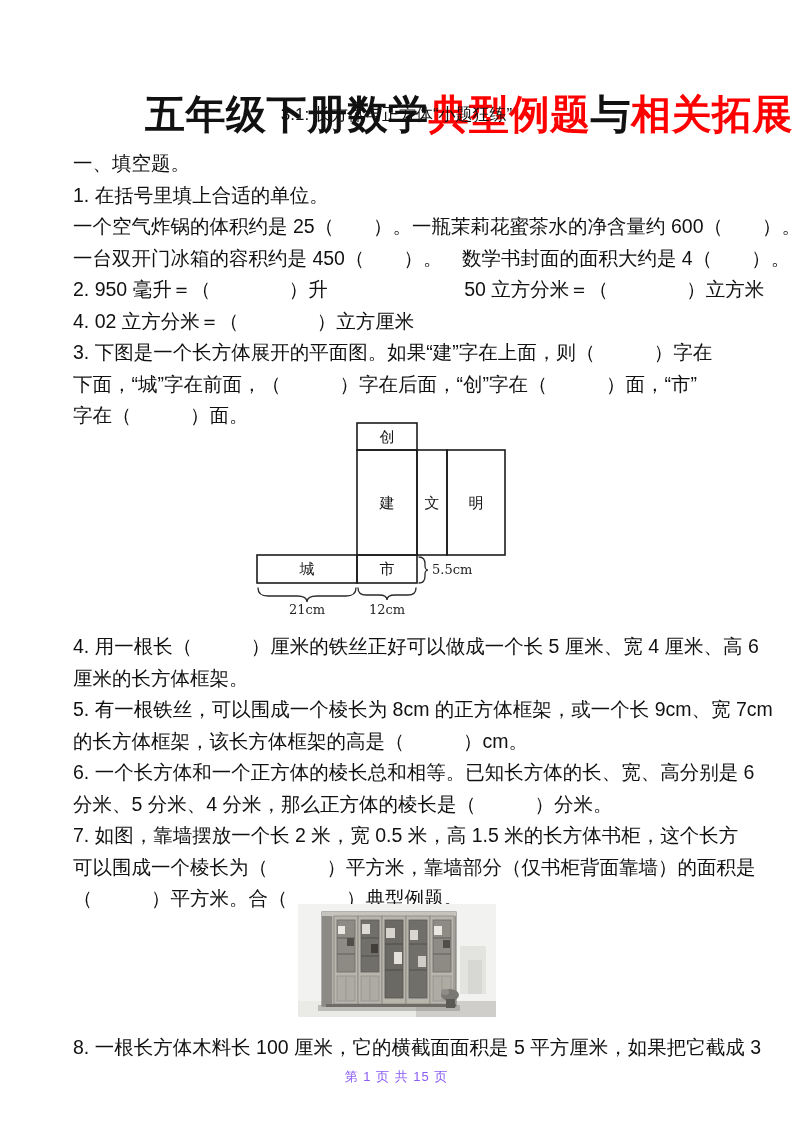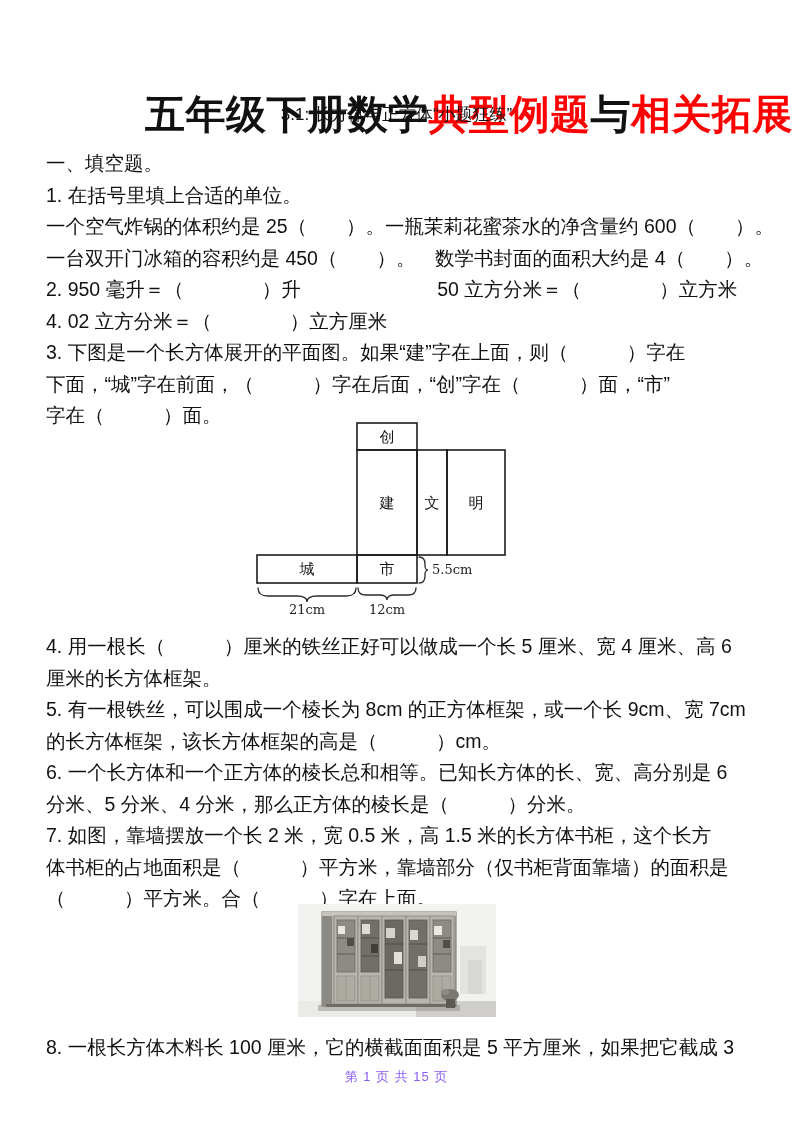--- a/index.html
+++ b/index.html
@@ -16,21 +16,21 @@
     position:absolute; top:42px; left:0; width:100%;
     text-align:right; font-size:40px; font-weight:800;
     white-space:pre; letter-spacing:0.5px;
   }
   .title .red { color:var(--accent,#fe0000); }
   .subtitle {
     position:absolute; top:103px; left:0; width:100%;
     text-align:center; font-size:17px; font-weight:400; white-space:pre;
   }
   .tblock { position:absolute; left:46px; width:712px; font-size:19.5px; font-weight:500; }
-  .tblock .tl { line-height:31.5px; height:31.5px; white-space:pre; }
+  .tblock .tl { line-height:31.5px; height:31.5px; white-space:pre;margin-left:27px; }
   #block1 { top:148px; }
   #block2 { top:631px; }
   #block3 { top:1032px; }
   .net-diagram { position:absolute; left:255px; top:422px; width:270px; height:202px; }
   .net-diagram svg { display:block; }
   .photo { position:absolute; left:298px; top:904px; width:198px; height:113px; }
   .footer {
     position:absolute; top:1068px; left:0; width:100%;
     text-align:center; font-size:13px; color:#8b5cf6; letter-spacing:1px; white-space:pre;
   }
@@ -88,22 +88,22 @@
   </div>
 
   <div class="tblock" id="block2">
     <div class="tl">4. 用一根长（　　　）厘米的铁丝正好可以做成一个长 5 厘米、宽 4 厘米、高 6</div>
     <div class="tl">厘米的长方体框架。</div>
     <div class="tl">5. 有一根铁丝，可以围成一个棱长为 8cm 的正方体框架，或一个长 9cm、宽 7cm</div>
     <div class="tl">的长方体框架，该长方体框架的高是（　　　）cm。</div>
     <div class="tl">6. 一个长方体和一个正方体的棱长总和相等。已知长方体的长、宽、高分别是 6</div>
     <div class="tl">分米、5 分米、4 分米，那么正方体的棱长是（　　　）分米。</div>
     <div class="tl">7. 如图，靠墙摆放一个长 2 米，宽 0.5 米，高 1.5 米的长方体书柜，这个长方</div>
-    <div class="tl">体书柜的占地面积是（　　　）平方米，靠墙部分（仅书柜背面靠墙）的面积是</div>
-    <div class="tl">（　　　）平方米。合（　　　）字在上面。</div>
+    <div class="tl">可以围成一个棱长为（　　　）平方米，靠墙部分（仅书柜背面靠墙）的面积是</div>
+    <div class="tl">（　　　）平方米。合（　　　）典型例题。</div>
   </div>
 
   <div class="photo">
     <svg width="198" height="113" viewBox="0 0 198 113">
       <rect x="0" y="0" width="198" height="113" fill="#f2f2f1"></rect>
       <rect x="162" y="42" width="26" height="48" fill="#e3e3e0"></rect>
       <rect x="170" y="56" width="14" height="34" fill="#d7d7d3"></rect>
       <rect x="0" y="97" width="198" height="16" fill="#eaeae7"></rect>
       <rect x="118" y="97" width="80" height="16" fill="#cfceca"></rect>
       <rect x="20" y="101" width="142" height="6" fill="#8f8d89" opacity="0.5"></rect>

